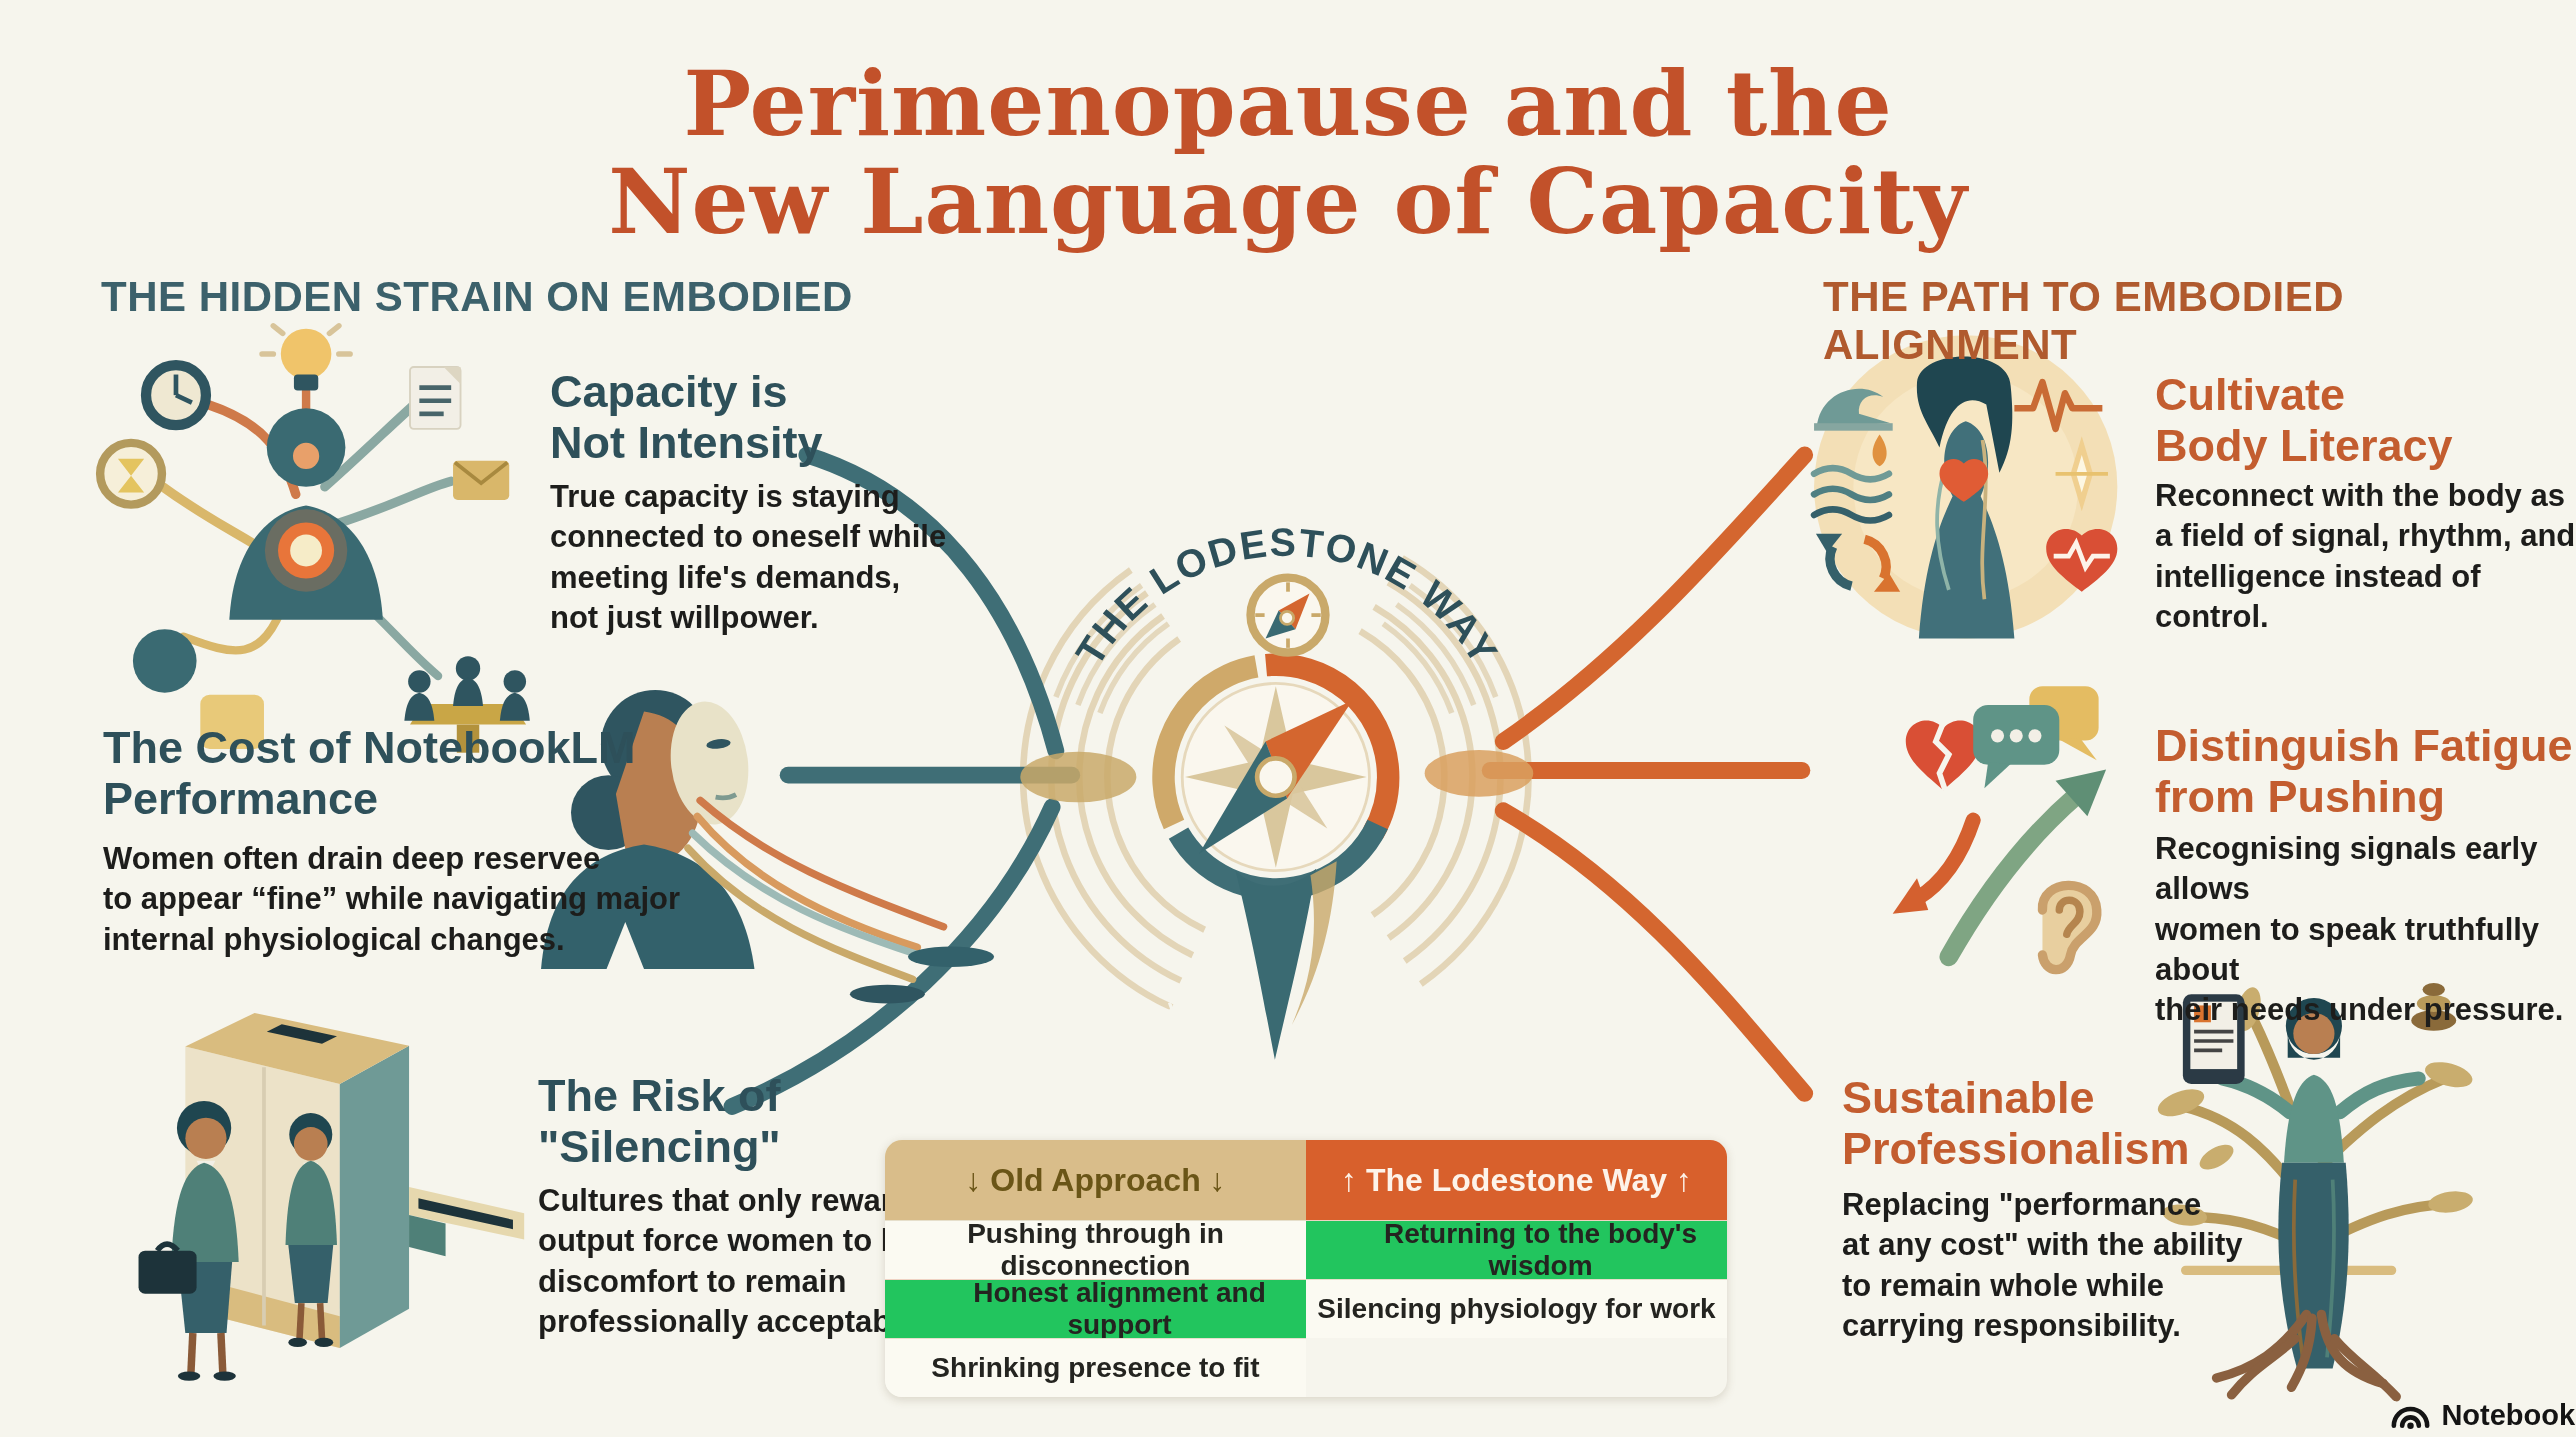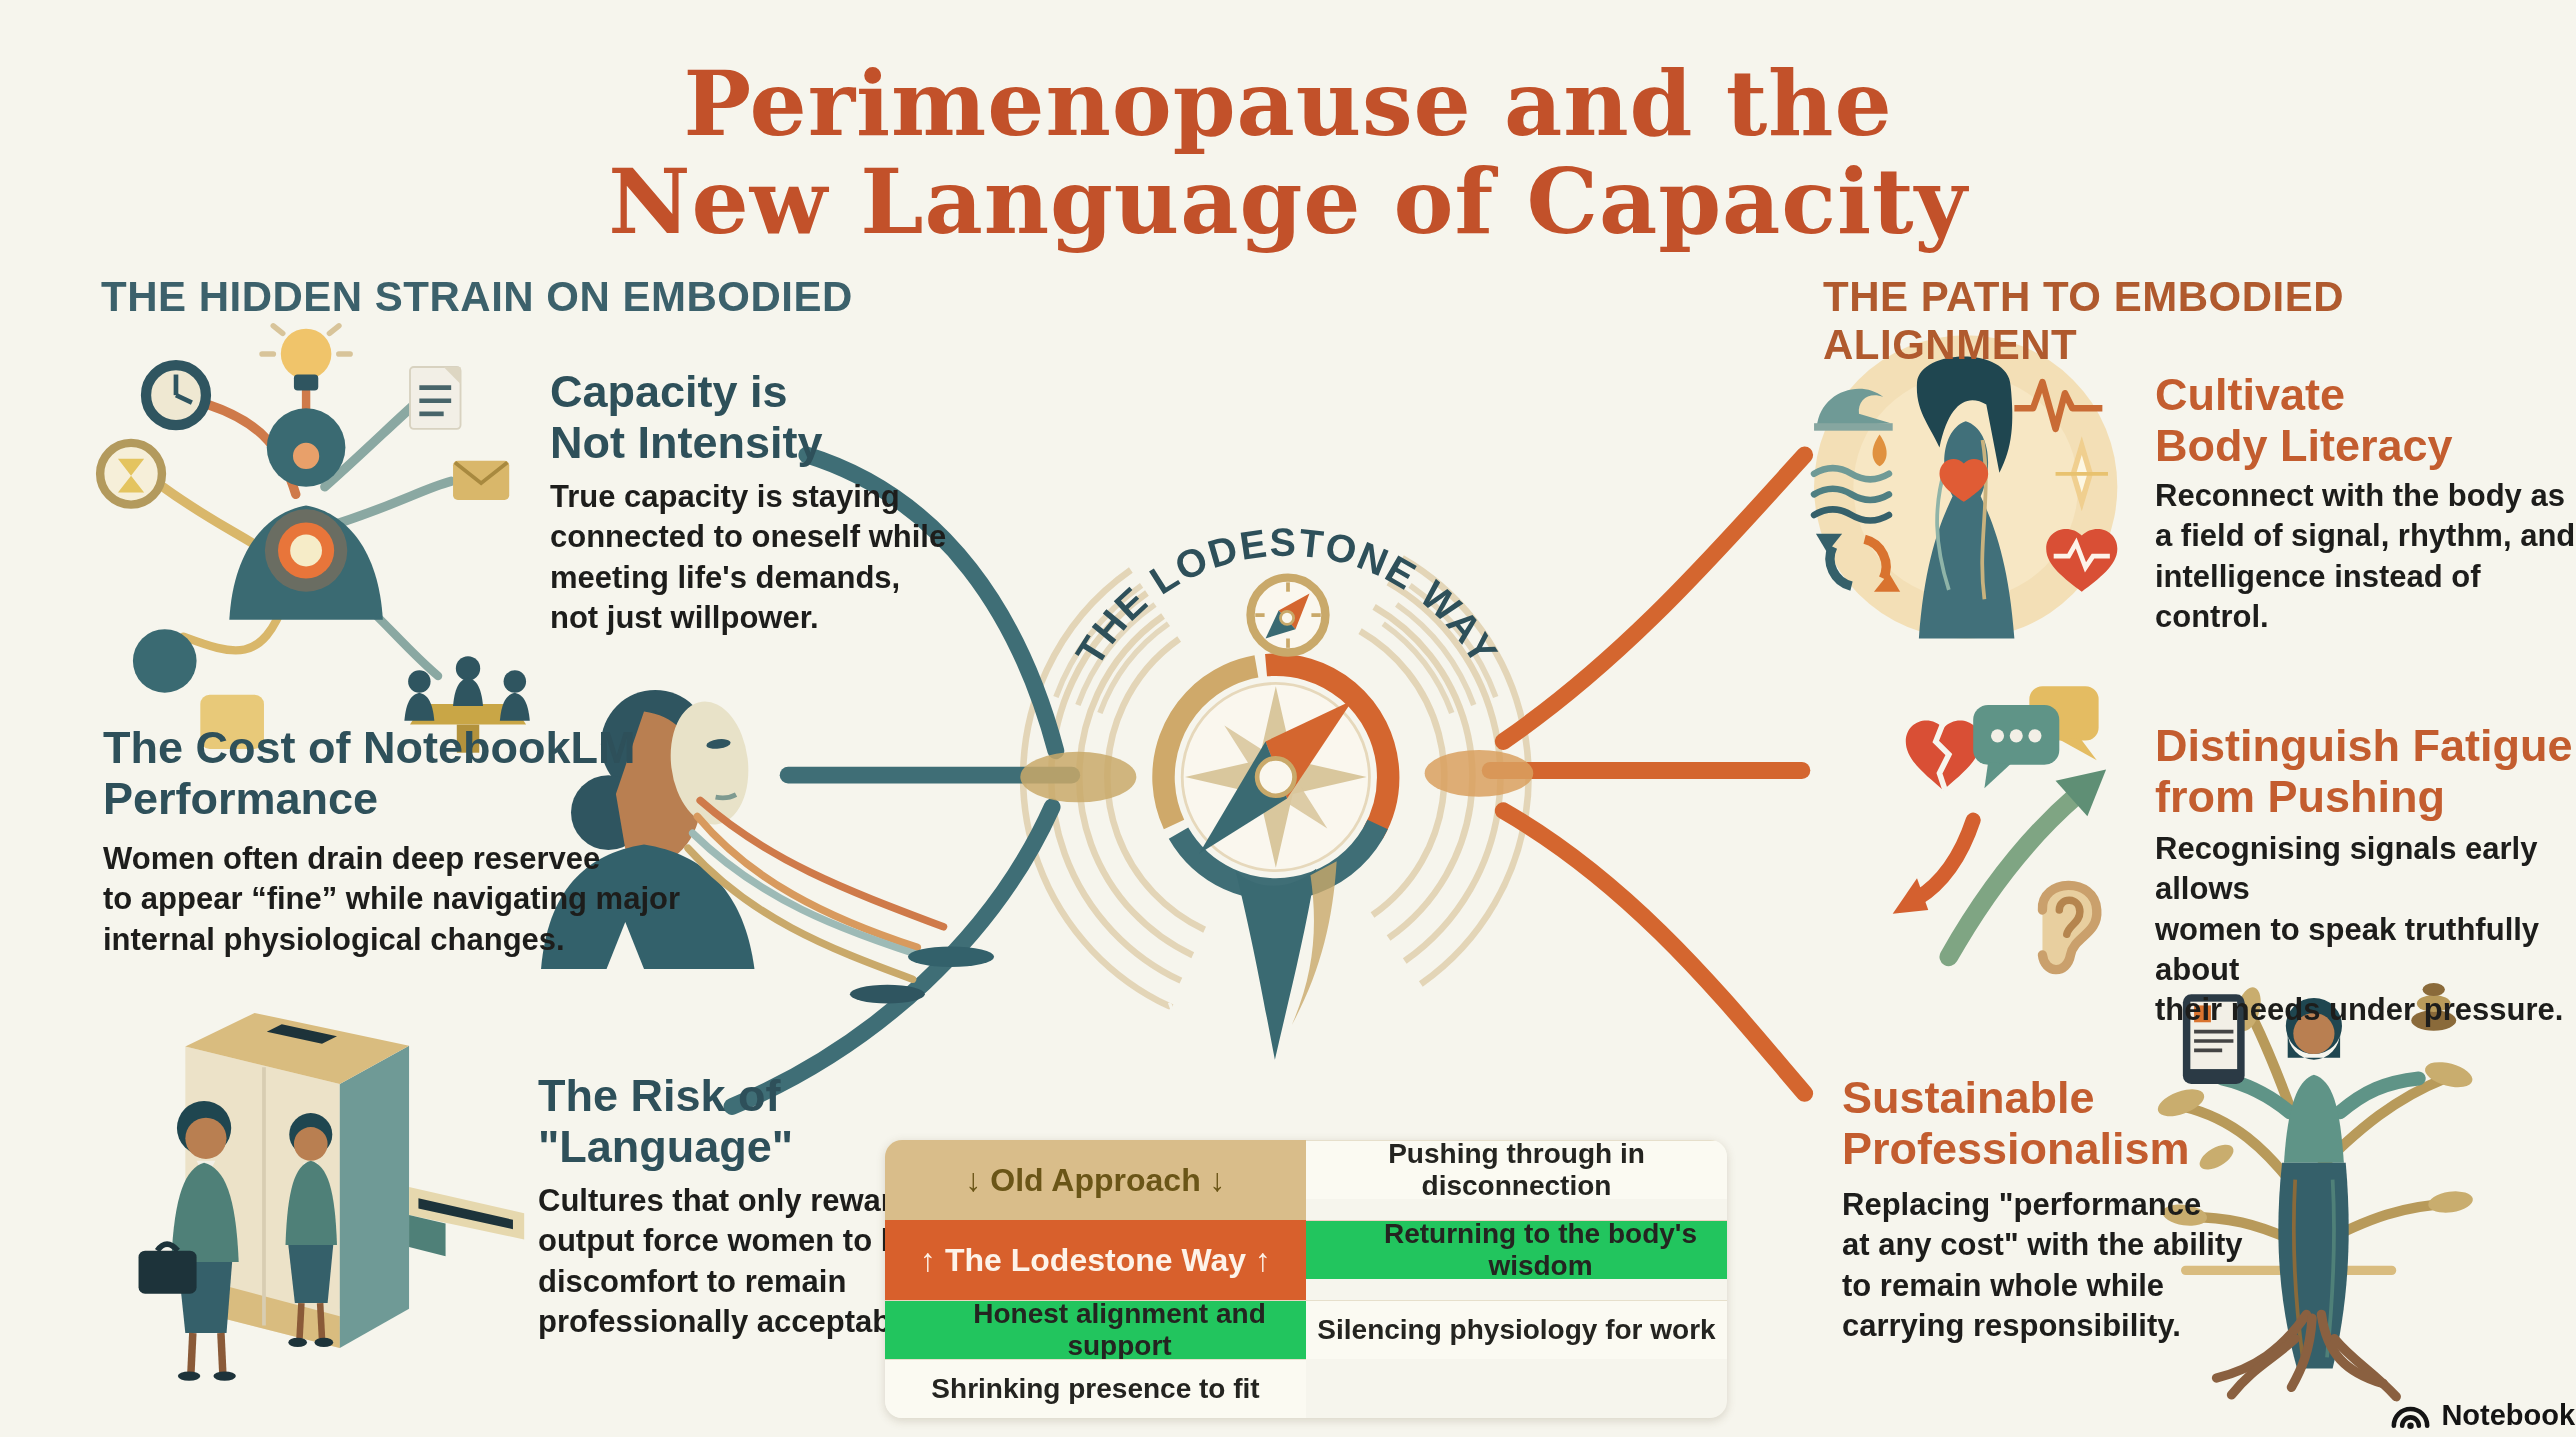--- a/index.html
+++ b/index.html
@@ -352,21 +352,21 @@
 meeting life's demands,
 not just willpower.</div>
 
   <div class="abs item-heading teal pre" style="left:103px;top:723px">The Cost of NotebookLM
 Performance</div>
   <div class="abs item-body pre" style="left:103px;top:839px">Women often drain deep reservee
 to appear “fine” while navigating major
 internal physiological changes.</div>
 
   <div class="abs item-heading teal pre" style="left:538px;top:1071px">The Risk of
-"Language"</div>
+"Silencing"</div>
   <div class="abs item-body pre" style="left:538px;top:1181px">Cultures that only reward
 output force women to hide
 discomfort to remain
 professionally acceptable.</div>
 
   <div class="abs item-heading orange pre" style="left:2155px;top:370px">Cultivate
 Body Literacy</div>
   <div class="abs item-body pre" style="left:2155px;top:476px">Reconnect with the body as
 a field of signal, rhythm, and
 intelligence instead of control.</div>
@@ -379,22 +379,22 @@
 
   <div class="abs item-heading orange pre" style="left:1842px;top:1073px">Sustainable
 Professionalism</div>
   <div class="abs item-body pre" style="left:1842px;top:1185px">Replacing "performance
 at any cost" with the ability
 to remain whole while
 carrying responsibility.</div>
 
   <div class="abs cmp-table">
     <div class="cmp-cell cmp-head old">↓ Old Approach ↓</div>
+    <div class="cmp-cell cmp-head new">↑ The Lodestone Way ↑</div>
     <div class="cmp-cell old-col">Pushing through in disconnection</div>
-    <div class="cmp-cell cmp-head new">↑ The Lodestone Way ↑</div>
     <div class="cmp-cell new-col">Returning to the body's wisdom</div>
     <div class="cmp-cell new-col">Honest alignment and support</div>
     <div class="cmp-cell old-col">Silencing physiology for work</div>
     <div class="cmp-cell old-col">Shrinking presence to fit</div>
   </div>
 
   <div class="abs footer-brand">
     <svg width="43" height="37" viewBox="0 0 46 40">
       <path d="M 5 31 A 18 18 0 0 1 41 31" fill="none" stroke="#141414" stroke-width="5" stroke-linecap="round"></path>
       <path d="M 14 31 A 9 9 0 0 1 32 31" fill="none" stroke="#141414" stroke-width="5" stroke-linecap="round"></path>

